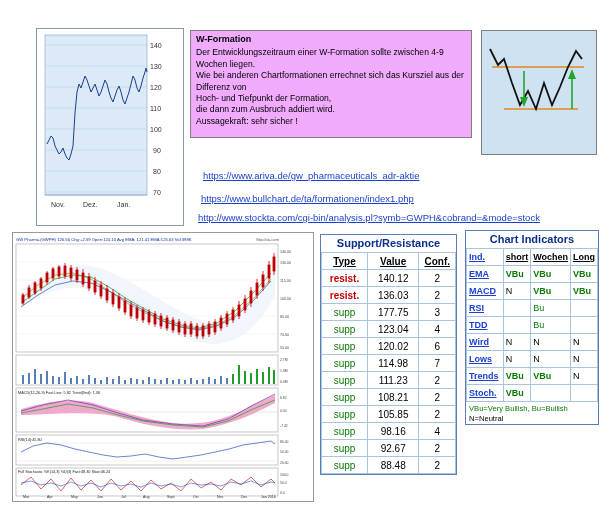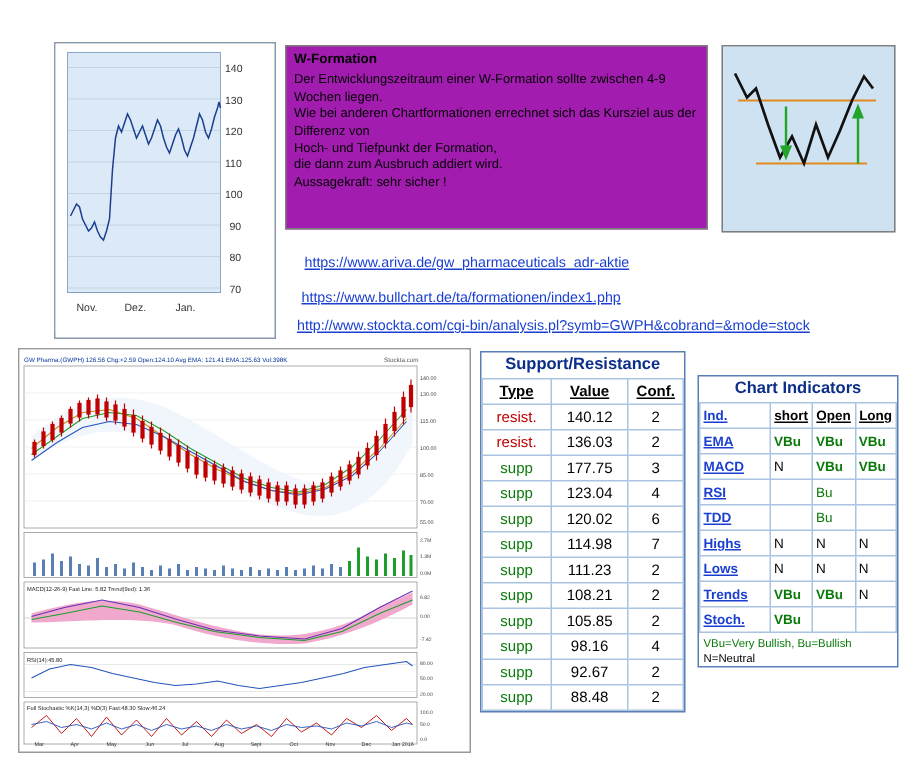--- a/index.html
+++ b/index.html
@@ -22,22 +22,22 @@
 
   
   #topchart{
     position:absolute;left:36px;top:28px;width:146px;height:196px;
     background:#ffffff;border:1px solid #8899aa;
   }
   #topchart svg{display:block;}
 
   
   #infobox{
-    position:absolute;left:190px;top:30px;width:282px;height:123px;
-    background:#a21caf;border:1px solid #7f7f7f;
+    position:absolute;left:190px;top:30px;width:282px;height:108px;
+    background:#f0abfc;border:1px solid #7f7f7f;
     padding:3px 5px;box-sizing:border-box;
     font-size:8.6px;line-height:11.4px;color:#000;
   }
   #infobox .ib-title{font-weight:bold;font-size:9px;margin-bottom:2px;}
 
   
   #wpattern{
     position:absolute;left:481px;top:30px;width:114px;height:123px;
     border:1px solid #7f7f7f;background:#cfe0ef;
   }
@@ -62,31 +62,31 @@
   
   table{border-collapse:collapse;}
   .tbl-title{
     font-size:11px;font-weight:bold;color:#0b2e8a;
     text-align:center;padding:2px 0 3px 0;
   }
   #sr-wrap{
     position:absolute;left:320px;top:234px;width:137px;
   }
   #ci-wrap{
-    position:absolute;left:465px;top:250px;width:134px;
+    position:absolute;left:465px;top:230px;width:134px;
   }
   .box{border:1px solid #5a7fb5;background:#fff;}
   .sr-table{width:100%;font-size:10px;}
   .sr-table td,.sr-table th{
     border:1px solid #aac3e0;padding:1px 3px;height:14px;
     text-align:center;background:#ffffff;
   }
   .sr-table th{font-weight:bold;color:#000;text-decoration:underline;background:#fff;}
   .c-type{color:#0a7a0a;text-align:left;padding-left:4px;width:40px;}
-  .c-type.res{color:#c00000;font-weight:normal;text-align:center;}
+  .c-type.res{color:#c00000;font-weight:bold;text-align:center;}
   .c-val{width:46px;text-align:center;}
   .c-conf{width:30px;text-align:center;}
 
   .ci-table{width:100%;font-size:9px;}
   .ci-table td,.ci-table th{
     border:1px solid #aac3e0;padding:1px 2px;height:14px;
   }
   .ci-table th{font-weight:bold;text-decoration:underline;}
   .ci-ind{color:#1a3fd0;text-decoration:underline;font-weight:bold;text-align:left;padding-left:4px;width:42px;}
   .vbu{color:#0a7a0a;font-weight:bold;}
@@ -487,21 +487,21 @@
   </div>
 
   <div id="ci-wrap">
     <div class="box">
       <div class="tbl-title">Chart Indicators</div>
       <table class="ci-table">
         <thead>
           <tr>
             <th class="ci-ind">Ind.</th>
             <th>short</th>
-            <th>Open</th>
+            <th>Wochen</th>
             <th>Long</th>
           </tr>
         </thead>
         <tbody>
           <tr>
             <td class="ci-ind">EMA</td>
             <td class="vbu">VBu</td>
             <td class="vbu">VBu</td>
             <td class="vbu">VBu</td>
           </tr>
@@ -517,21 +517,21 @@
             <td class="bu">Bu</td>
             <td></td>
           </tr>
           <tr>
             <td class="ci-ind">TDD</td>
             <td></td>
             <td class="bu">Bu</td>
             <td></td>
           </tr>
           <tr>
-            <td class="ci-ind">Highs</td>
+            <td class="ci-ind">Wird</td>
             <td class="nn">N</td>
             <td class="nn">N</td>
             <td class="nn">N</td>
           </tr>
           <tr>
             <td class="ci-ind">Lows</td>
             <td class="nn">N</td>
             <td class="nn">N</td>
             <td class="nn">N</td>
           </tr>

